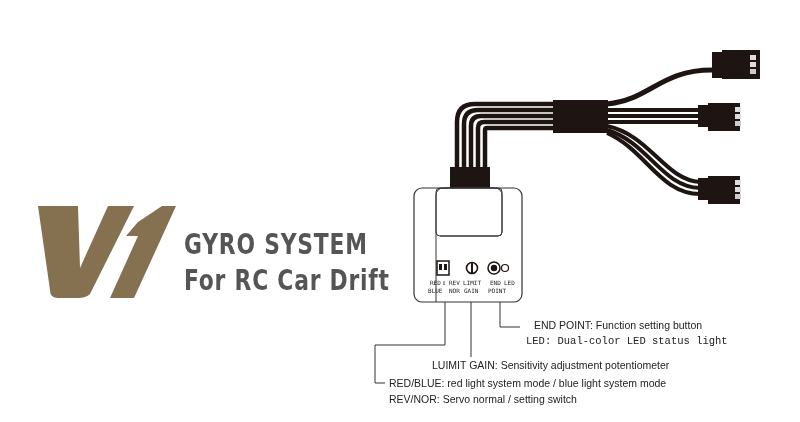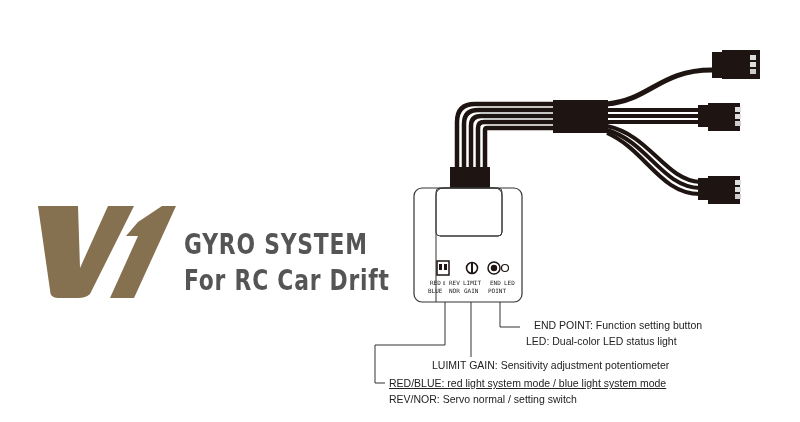--- a/index.html
+++ b/index.html
@@ -98,16 +98,16 @@
 <div class="tiny" style="left:428px;top:287px;">BLUE</div>
 <div class="tiny" style="left:449px;top:287px;">NOR</div>
 <div class="tiny" style="left:442px;top:280px;font-size:7px;">⇕</div>
 <div class="tiny" style="left:463px;top:279px;">LIMIT</div>
 <div class="tiny" style="left:464px;top:287px;">GAIN</div>
 <div class="tiny" style="left:490px;top:279px;">END</div>
 <div class="tiny" style="left:488px;top:287px;">POINT</div>
 <div class="tiny" style="left:504px;top:279px;">LED</div>
 
 <div class="abs label" style="left:526px;top:319px;margin-left:8px;">END POINT: Function setting button</div>
-<div class="abs label" style="left:526px;top:335px;">LED: Dual-color LED status light</div>
+<div class="abs label" style="left:526px;top:335px;font-family:Liberation Mono, monospace;">LED: Dual-color LED status light</div>
 <div class="abs label" style="left:432px;top:359px;text-align:center;">LUIMIT GAIN: Sensitivity adjustment potentiometer</div>
-<div class="abs label" style="left:389px;top:377px;text-decoration:underline;">RED/BLUE: red light system mode / blue light system mode</div>
+<div class="abs label" style="left:389px;top:377px;">RED/BLUE: red light system mode / blue light system mode</div>
 <div class="abs label" style="left:389px;top:393px;">REV/NOR: Servo normal / setting switch</div>
 
 </body></html>

